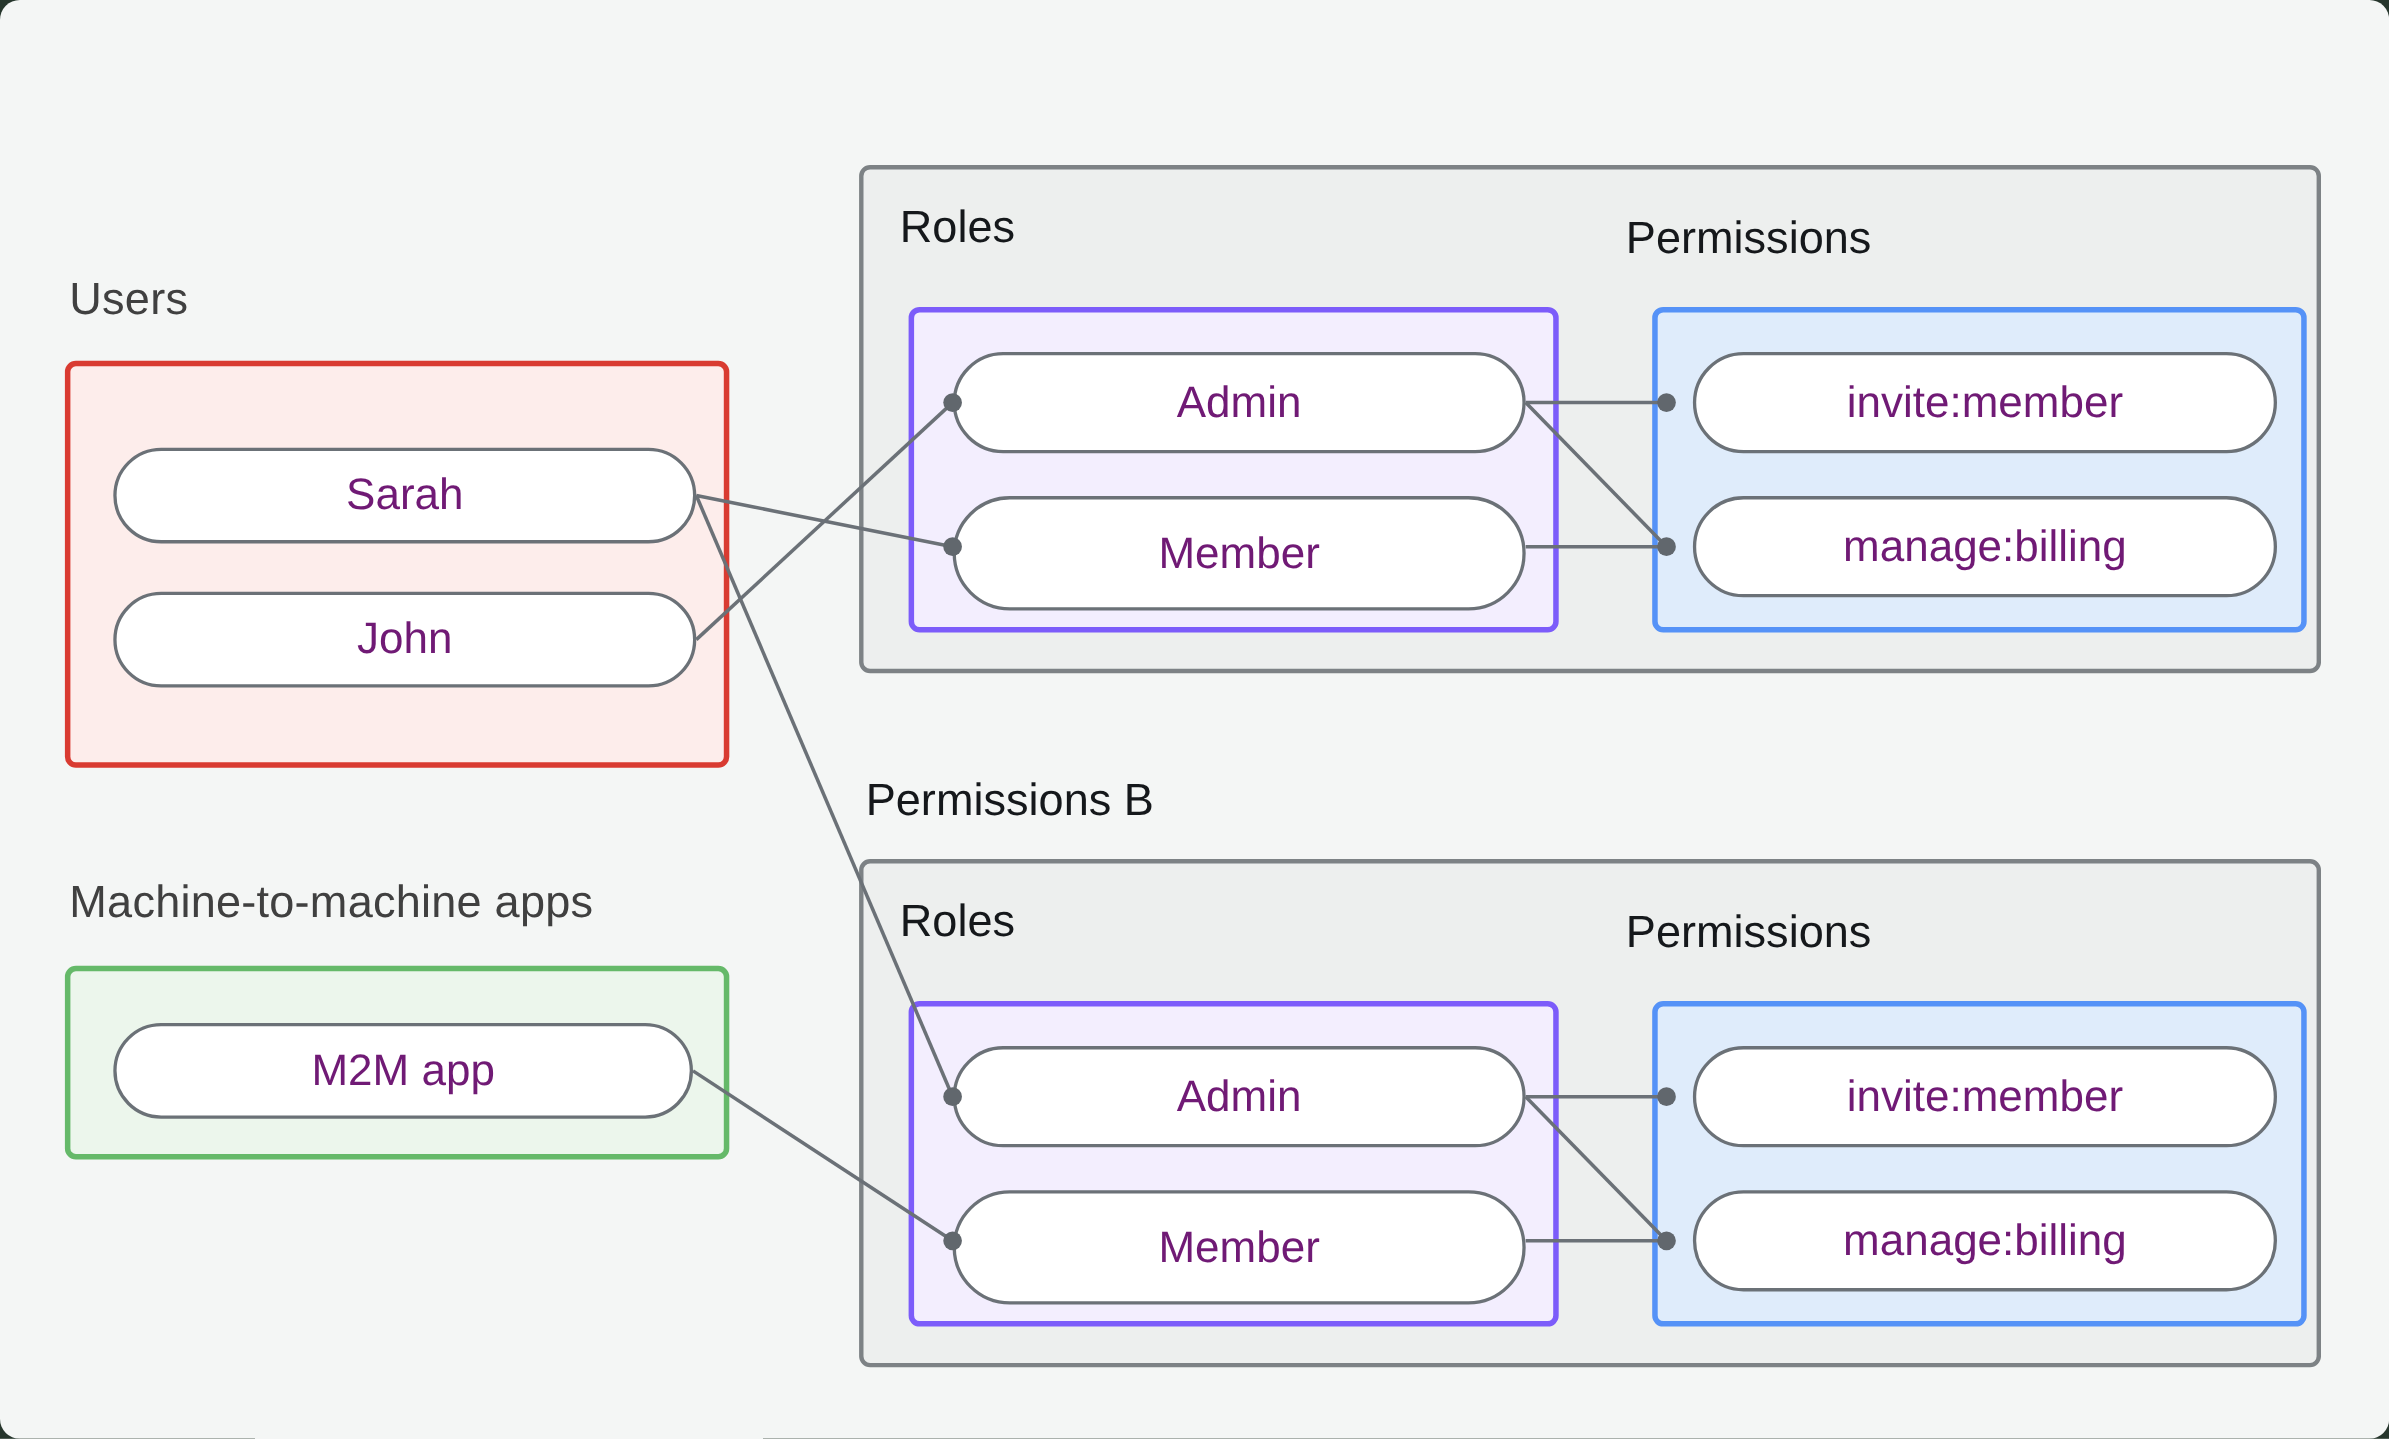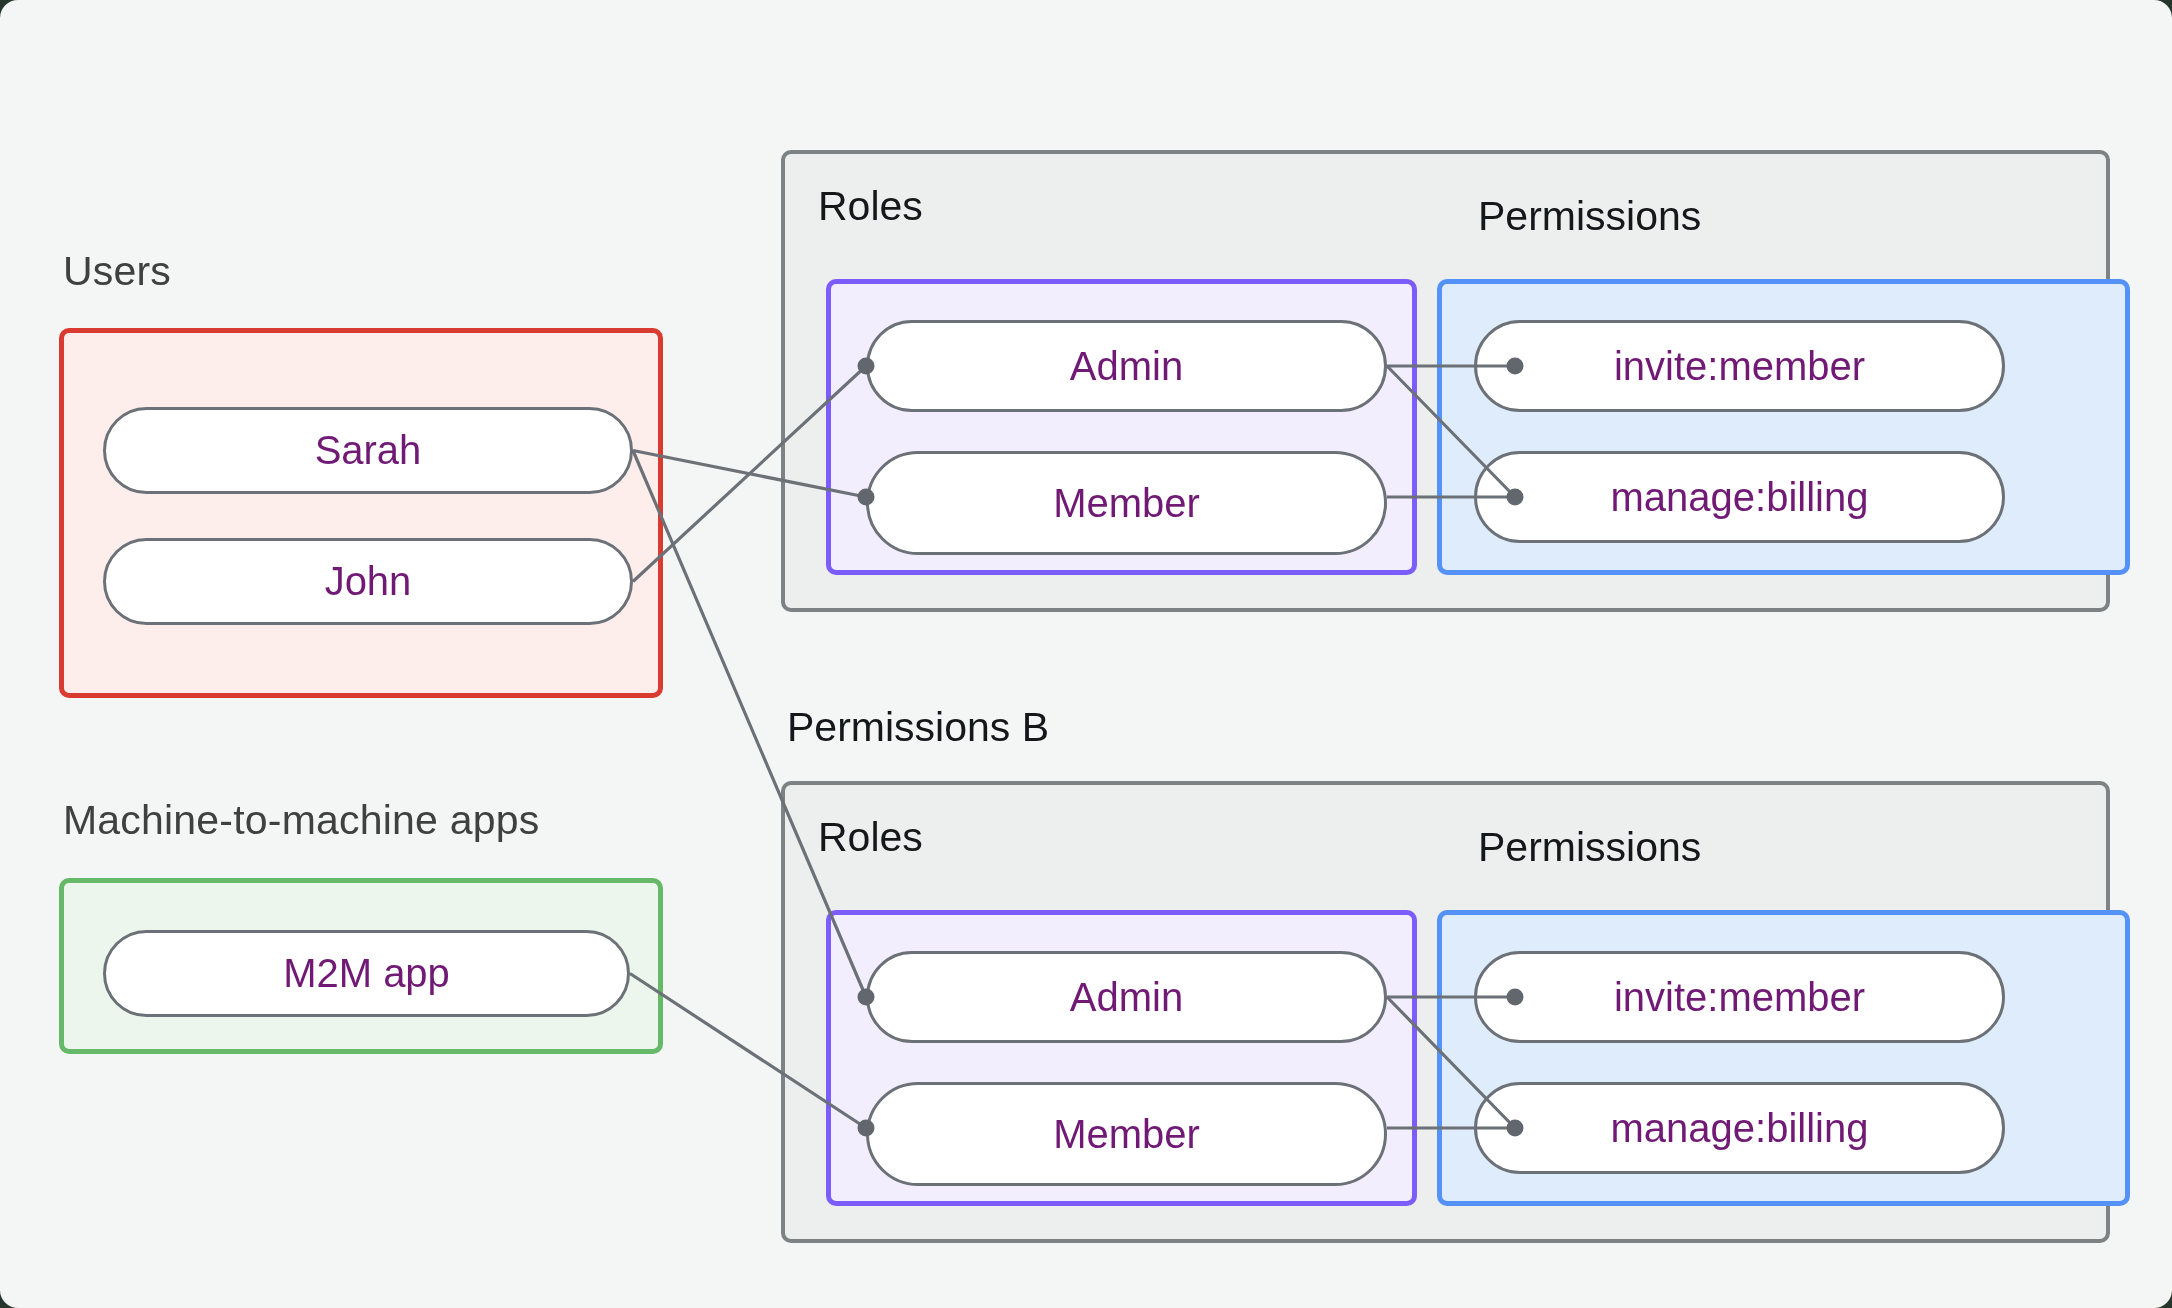--- a/index.html
+++ b/index.html
@@ -56,21 +56,21 @@
   .frame .pill{position:absolute;}
   
   .org{position:absolute;left:781px;width:1329px;height:462px;}
   .org-a{top:150px;}
   .org-b{top:781px;}
   .org .orgbox{left:0;top:0;width:1329px;height:462px;}
   .org-title{position:absolute;left:6px;top:-78px;font-size:41px;line-height:48px;white-space:nowrap;}
   .roles-label{left:37px;top:32px;}
   .perms-label{left:697px;top:42px;}
   .roles-frame{left:45px;top:129px;width:591px;height:296px;}
-  .perms-frame{left:656px;top:129px;width:693px;height:296px;padding-left:20px;}
+  .perms-frame{left:721px;top:129px;width:595px;height:296px;padding-left:20px;}
   .pill-role-1{left:35px;top:36px;width:521px;height:92px;}
   .pill-role-2{left:35px;top:167px;width:521px;height:104px;}
   .pill-perm-1{left:32px;top:36px;width:531px;height:92px;}
   .pill-perm-2{left:32px;top:167px;width:531px;height:92px;}
   svg.connectors{
     position:absolute;left:0;top:0;width:2172px;height:1308px;
     pointer-events:none;z-index:50;
   }
 </style>
 </head>

